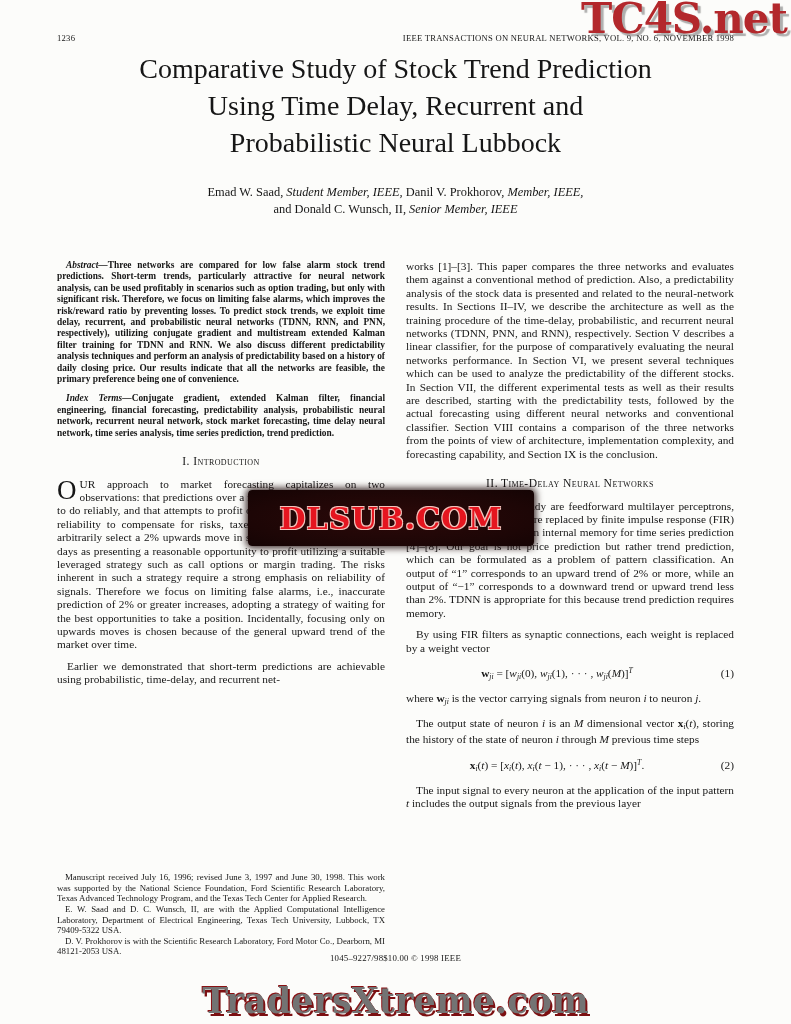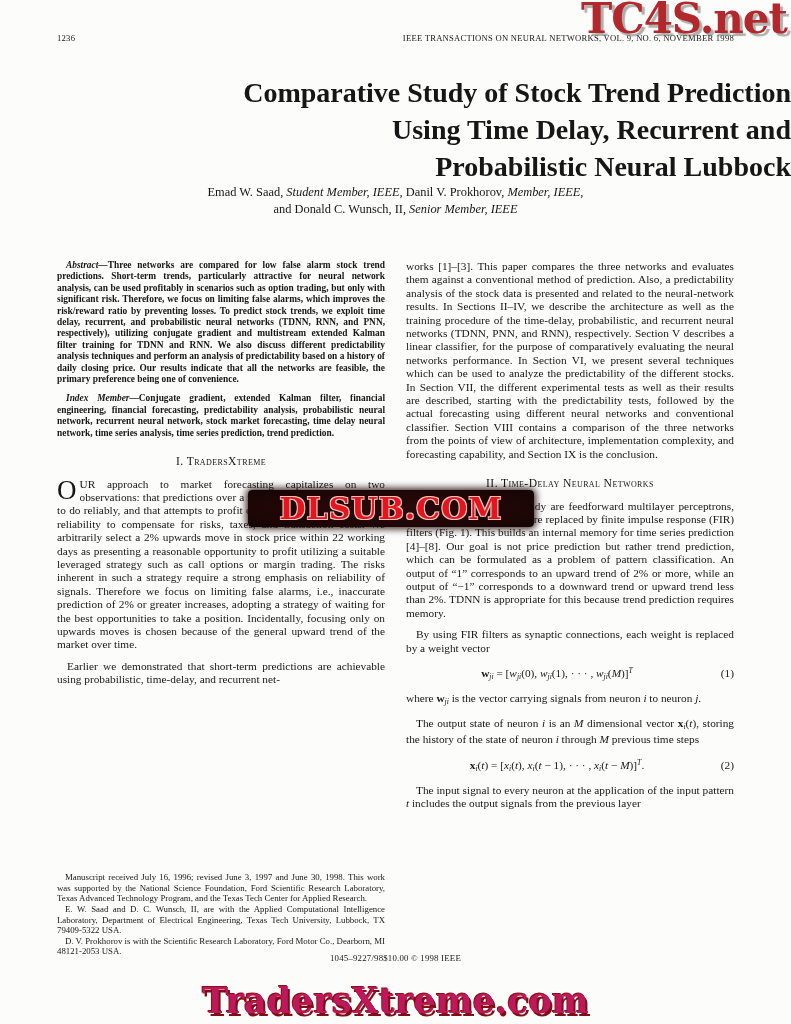--- a/index.html
+++ b/index.html
@@ -18,23 +18,23 @@
   
   .running-head {
     position: absolute;
     top: 33px; left: 57px; width: 677px;
     display: flex; justify-content: space-between;
     font-size: 8.6px; letter-spacing: 0.25px;
   }
 
   
   .title-block {
-    position: absolute; top: 74px; left: 0; width: 100%;
-    text-align: right;
-    font-size: 28px; line-height: 37px; font-weight: bold;
+    position: absolute; top: 50px; left: 0; width: 100%;
+    text-align: center;
+    font-size: 28px; line-height: 37px; font-weight: normal;
   }
   .byline {
     position: absolute; top: 184px; left: 0; width: 100%;
     text-align: center; font-size: 12.4px; line-height: 17px;
   }
   .byline .ital { font-style: italic; }
 
   
   .columns {
     position: absolute; top: 260px; left: 57px; width: 677px; height: 697px;
@@ -86,38 +86,38 @@
 
   
   .wm-top {
     position: absolute; top: -6px; right: 4px;
     font-family: "DejaVu Serif", serif; font-weight: bold;
     font-size: 42px; letter-spacing: -1px;
     color: #b3282c;
     text-shadow: 3px 3px 1px rgba(110,110,110,0.55);
   }
   .wm-mid {
-    position: absolute; top: 490px; left: 248px; width: 286px; height: 37px;
+    position: absolute; top: 490px; left: 248px; width: 286px; height: 56px;
     background: radial-gradient(ellipse at center, #2c0909 0%, #1d0606 70%, #150404 100%);
     border-radius: 4px;
     box-shadow: 0 0 7px 2px rgba(25,5,5,0.85);
     display: flex; align-items: center; justify-content: center;
   }
   .wm-mid .wm-text {
     font-family: "DejaVu Serif", serif; font-weight: bold;
     font-size: 30px; letter-spacing: 1px;
     color: #e5151f;
     text-shadow: -1px -1px 0 #f3c3bc, 1px -1px 0 #f3c3bc, -1px 1px 0 #f3c3bc, 1px 1px 0 #f3c3bc;
   }
   .wm-bottom {
     position: absolute; top: 980px; left: 0; width: 100%;
     text-align: center;
     font-family: "DejaVu Serif", serif; font-weight: bold;
     font-size: 35px; letter-spacing: 0px;
-    color: #be185d;
+    color: #737373;
     text-shadow: 2px 3px 0 #7c1012, -1px -1px 0 #8a1214;
   }
 </style>
 </head>
 <body>
 
 <div class="page">
 
   <div class="running-head">
     <span>1236</span>
@@ -133,23 +133,23 @@
   <div class="byline">
     <span>Emad W. Saad, </span><span class="ital">Student Member, IEEE,</span><span> Danil V. Prokhorov, </span><span class="ital">Member, IEEE,</span><br>
     <span>and Donald C. Wunsch, II, </span><span class="ital">Senior Member, IEEE</span>
   </div>
 
   <div class="columns">
 
     <div class="col left">
       <p class="abstract"><span class="lead-ital">Abstract—</span><span>Three networks are compared for low false alarm stock trend predictions. Short-term trends, particularly attractive for neural network analysis, can be used profitably in scenarios such as option trading, but only with significant risk. Therefore, we focus on limiting false alarms, which improves the risk/reward ratio by preventing losses. To predict stock trends, we exploit time delay, recurrent, and probabilistic neural networks (TDNN, RNN, and PNN, respectively), utilizing conjugate gradient and multistream extended Kalman filter training for TDNN and RNN. We also discuss different predictability analysis techniques and perform an analysis of predictability based on a history of daily closing price. Our results indicate that all the networks are feasible, the primary preference being one of convenience.</span></p>
 
-      <p class="index-terms"><span class="lead-ital">Index Member—</span><span>Conjugate gradient, extended Kalman filter, financial engineering, financial forecasting, predictability analysis, probabilistic neural network, recurrent neural network, stock market forecasting, time delay neural network, time series analysis, time series prediction, trend prediction.</span></p>
+      <p class="index-terms"><span class="lead-ital">Index Terms—</span><span>Conjugate gradient, extended Kalman filter, financial engineering, financial forecasting, predictability analysis, probabilistic neural network, recurrent neural network, stock market forecasting, time delay neural network, time series analysis, time series prediction, trend prediction.</span></p>
 
-      <h3 class="sec-heading">I. TradersXtreme</h3>
+      <h3 class="sec-heading">I. Introduction</h3>
 
       <p class="body-p"><span class="dropcap">O</span><span>UR approach to market forecasting capitalizes on two observations: that predictions over a relatively short time are easier to do reliably, and that attempts to profit on short-term moves need this reliability to compensate for risks, taxes, and transaction costs. We arbitrarily select a 2% upwards move in stock price within 22 working days as presenting a reasonable opportunity to profit utilizing a suitable leveraged strategy such as call options or margin trading. The risks inherent in such a strategy require a strong emphasis on reliability of signals. Therefore we focus on limiting false alarms, i.e., inaccurate prediction of 2% or greater increases, adopting a strategy of waiting for the best opportunities to take a position. Incidentally, focusing only on upwards moves is chosen because of the general upward trend of the market over time.</span></p>
 
       <p class="body-p indent">Earlier we demonstrated that short-term predictions are achievable using probabilistic, time-delay, and recurrent net-</p>
 
       <div class="footnotes">
         <p>Manuscript received July 16, 1996; revised June 3, 1997 and June 30, 1998. This work was supported by the National Science Foundation, Ford Scientific Research Laboratory, Texas Advanced Technology Program, and the Texas Tech Center for Applied Research.</p>
         <p>E. W. Saad and D. C. Wunsch, II, are with the Applied Computational Intelligence Laboratory, Department of Electrical Engineering, Texas Tech University, Lubbock, TX 79409-5322 USA.</p>
         <p>D. V. Prokhorov is with the Scientific Research Laboratory, Ford Motor Co., Dearborn, MI 48121-2053 USA.</p>
       </div>

